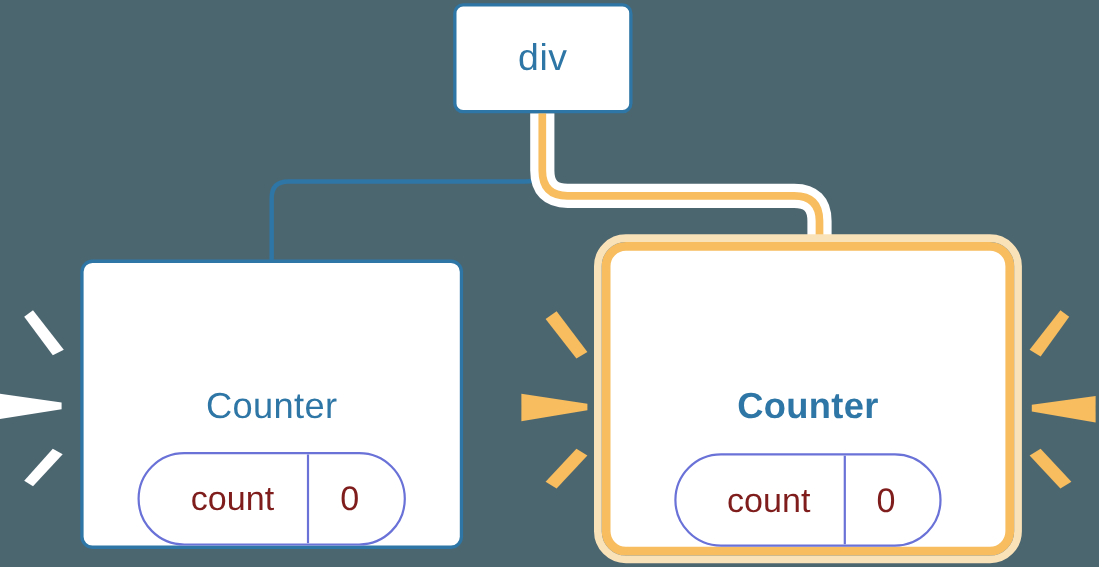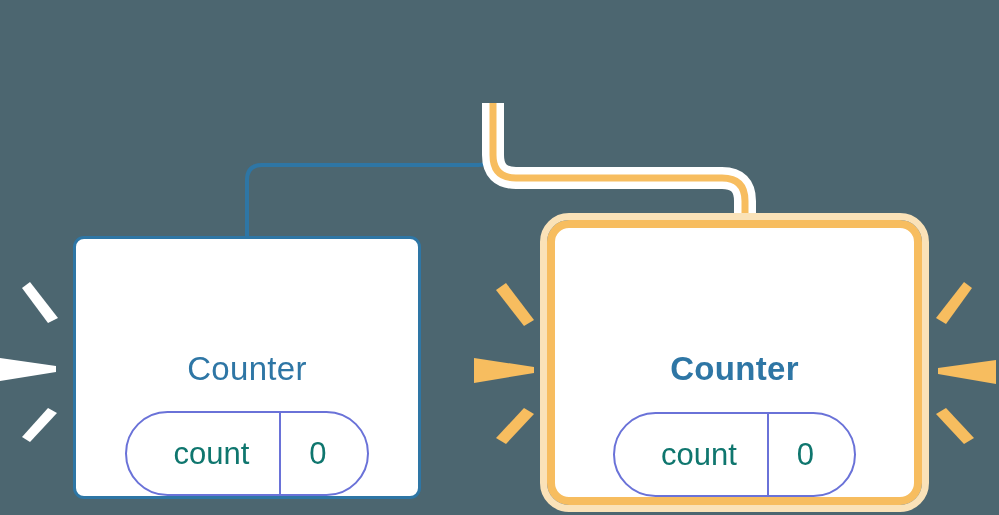--- a/index.html
+++ b/index.html
@@ -99,21 +99,21 @@
     align-items: stretch;
     border: 2px solid #6a72d8;
     border-radius: 999px;
     overflow: hidden;
     background: #ffffff;
   }
   .capsule-key, .capsule-val {
     display: flex;
     align-items: center;
     justify-content: center;
-    color: #0f766e;
+    color: #7f1d1d;
     font-size: 31px;
     font-weight: 400;
     line-height: 1;
   }
   .capsule-key {
     padding: 0 30px 0 46px;
     border-right: 2px solid #6a72d8;
   }
   .capsule-val {
     padding: 0 40px 0 28px;
@@ -141,20 +141,23 @@
 
   <svg id="edges" viewBox="0 0 999 515" preserveAspectRatio="none">
 
     <path d="M 493 103 L 493 150 Q 493 165 478 165 L 262 165 Q 247 165 247 180 L 247 238" fill="none" stroke="#2e76a5" stroke-width="4" stroke-linecap="butt" stroke-linejoin="round"></path>
 
     <path d="M 493 103 L 493 155 Q 493 178 516 178 L 722 178 Q 745 178 745 201 L 745 228" fill="none" stroke="#ffffff" stroke-width="22" stroke-linecap="butt" stroke-linejoin="round"></path>
 
     <path d="M 493 103 L 493 155 Q 493 178 516 178 L 722 178 Q 745 178 745 201 L 745 228" fill="none" stroke="#f7bd5f" stroke-width="7" stroke-linecap="butt" stroke-linejoin="round"></path>
   </svg>
 
+  <div class="node node-root">
+    <span class="node-title">div</span>
+  </div>
 
   <div class="node node-child">
     <span class="node-title">Counter</span>
     <div class="state-capsule">
       <span class="capsule-key">count</span>
       <span class="capsule-val">0</span>
     </div>
   </div>
 
   <div class="node node-child-highlight">

